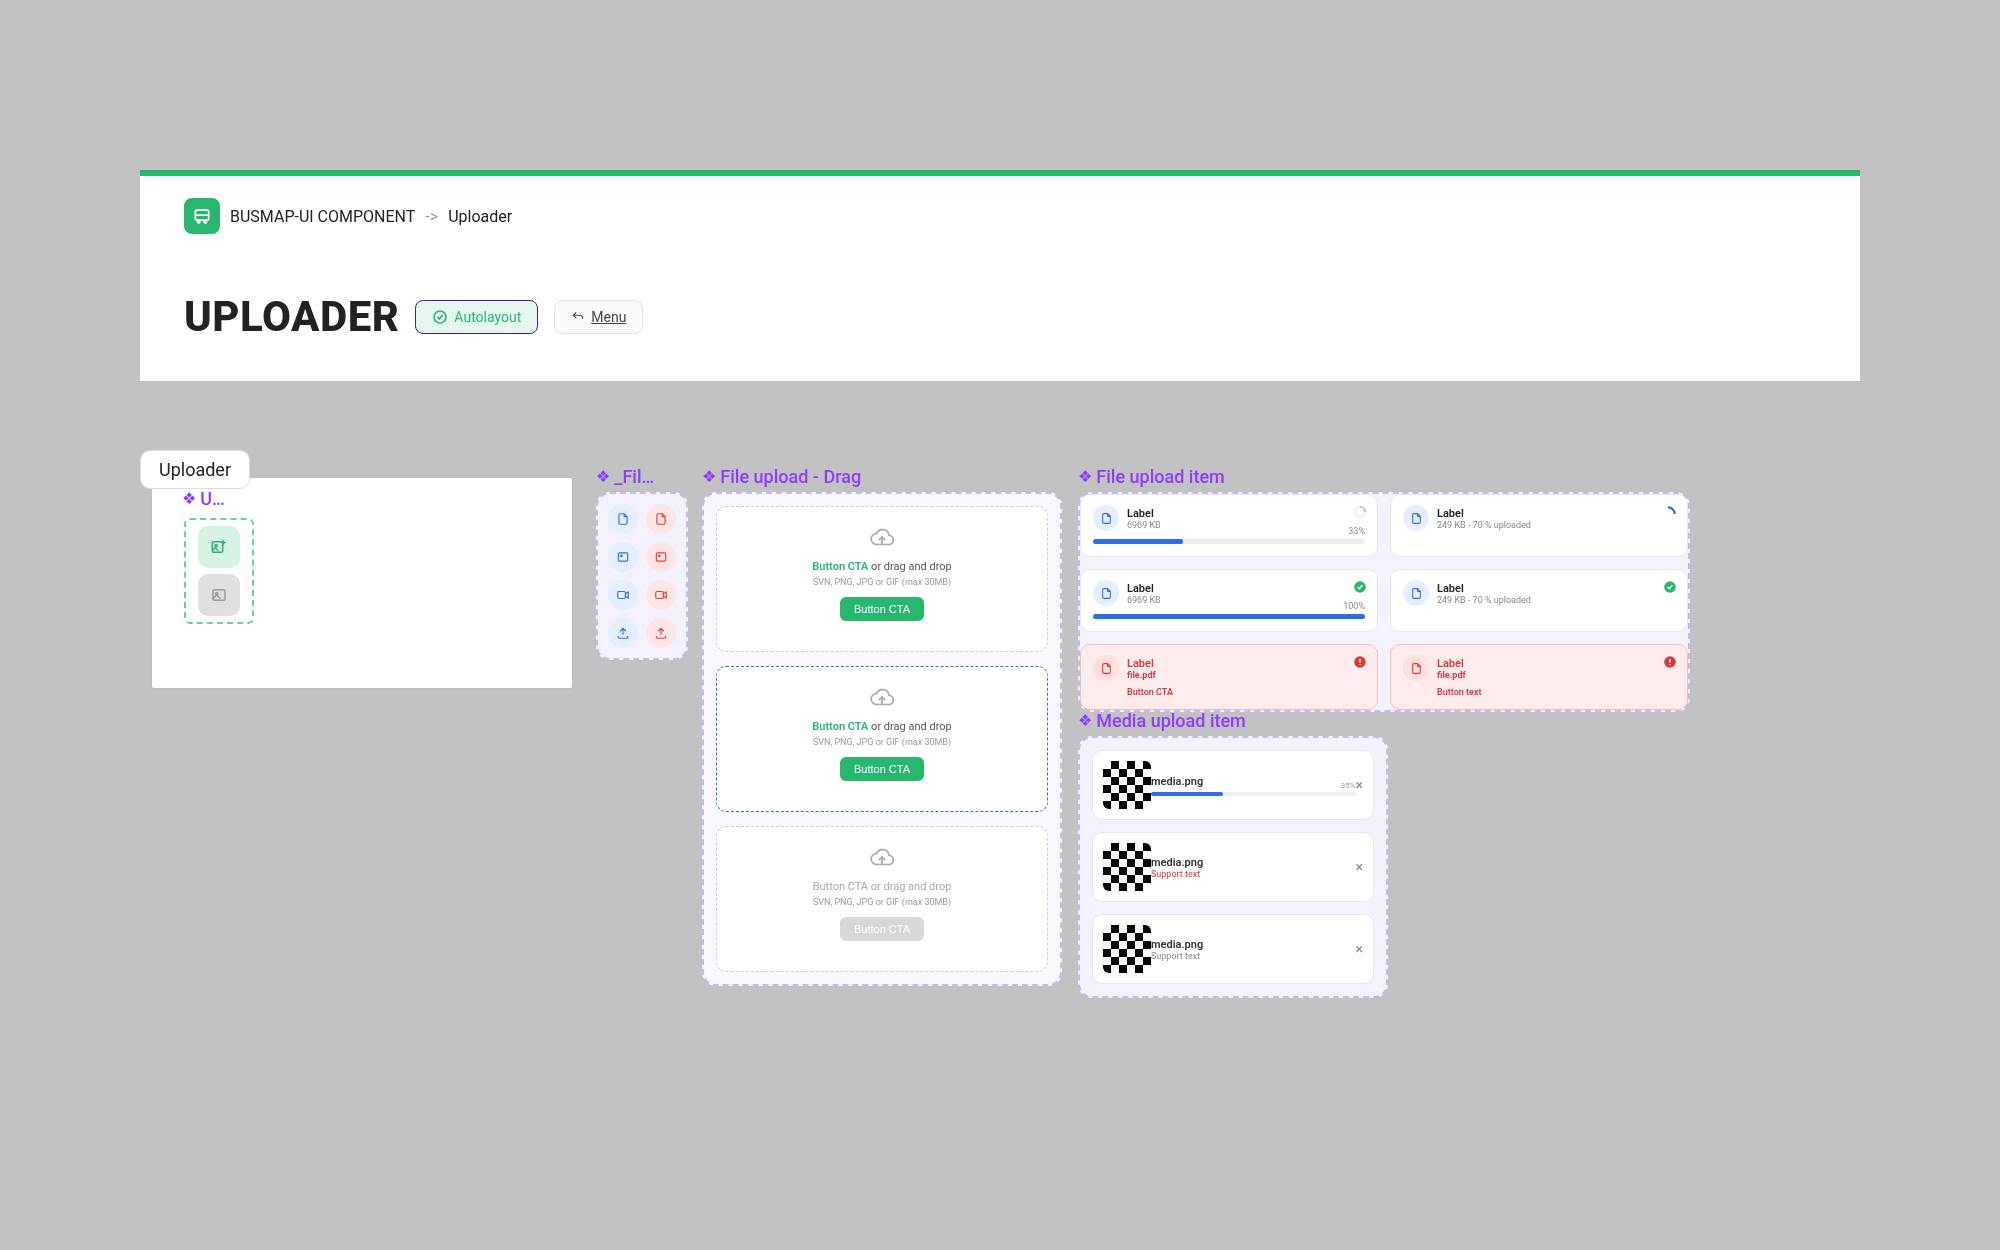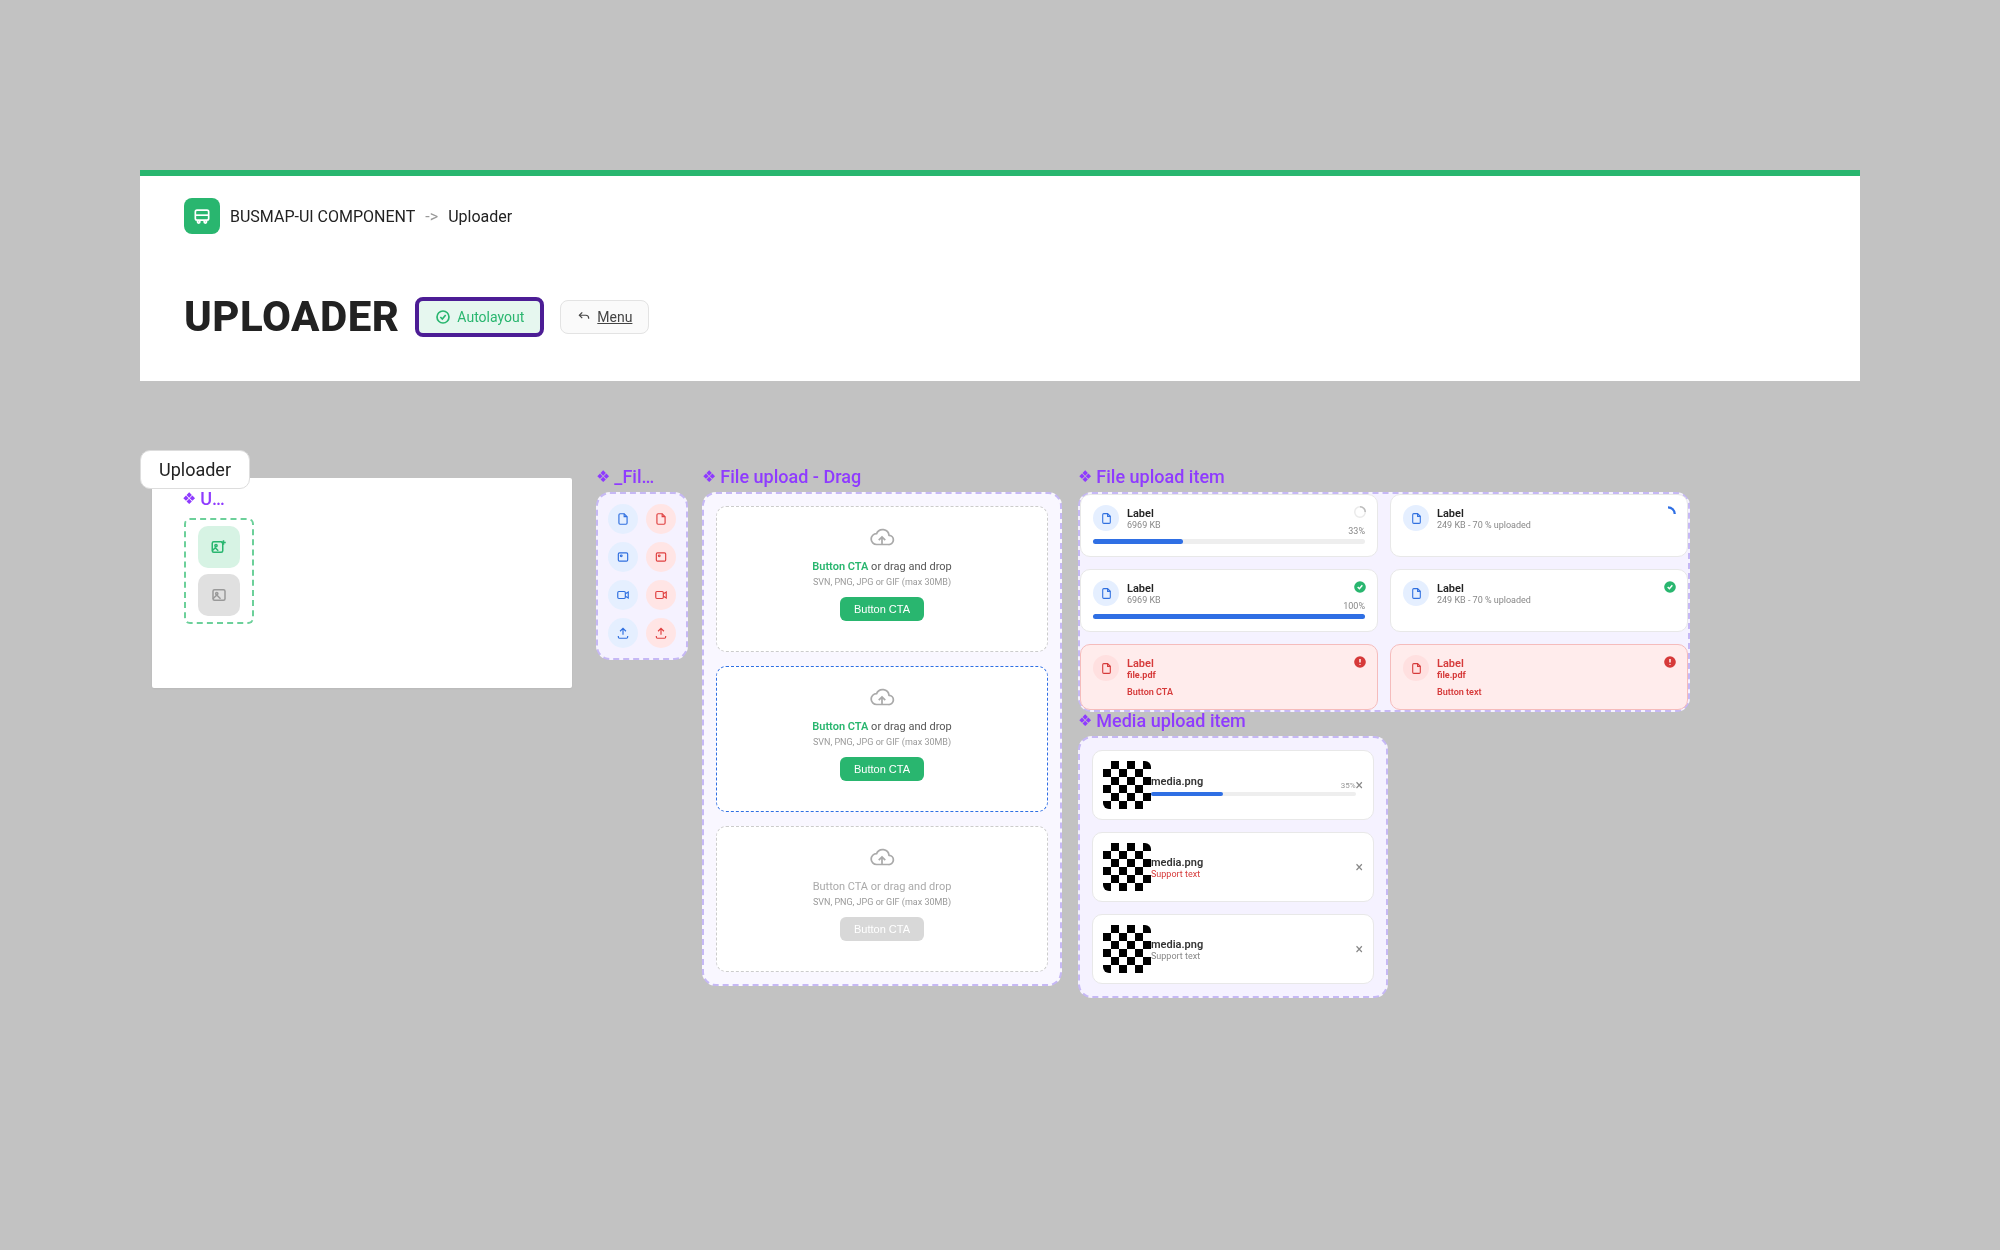--- a/index.html
+++ b/index.html
@@ -54,21 +54,21 @@
   }
   .pill {
     display: inline-flex;
     align-items: center;
     gap: 6px;
     border-radius: 8px;
     padding: 8px 16px;
     font-size: 14px;
     cursor: pointer;
   }
-  .pill-green { background: #e6f7ef; color: #29b66f; border: 4px solid #4c1d95; }
+  .pill-green { background: #e6f7ef; color: #29b66f; border: 1px solid #4c1d95; }
   .pill-gray  { background: #fafafa; color: #444; border: 1px solid #e3e3e3; }
   .pill-gray span.u { text-decoration: underline; }
   .desc {
     padding: 14px 44px 0;
     color: #888;
     font-size: 15px;
   }
 
   
   .frame-label {

